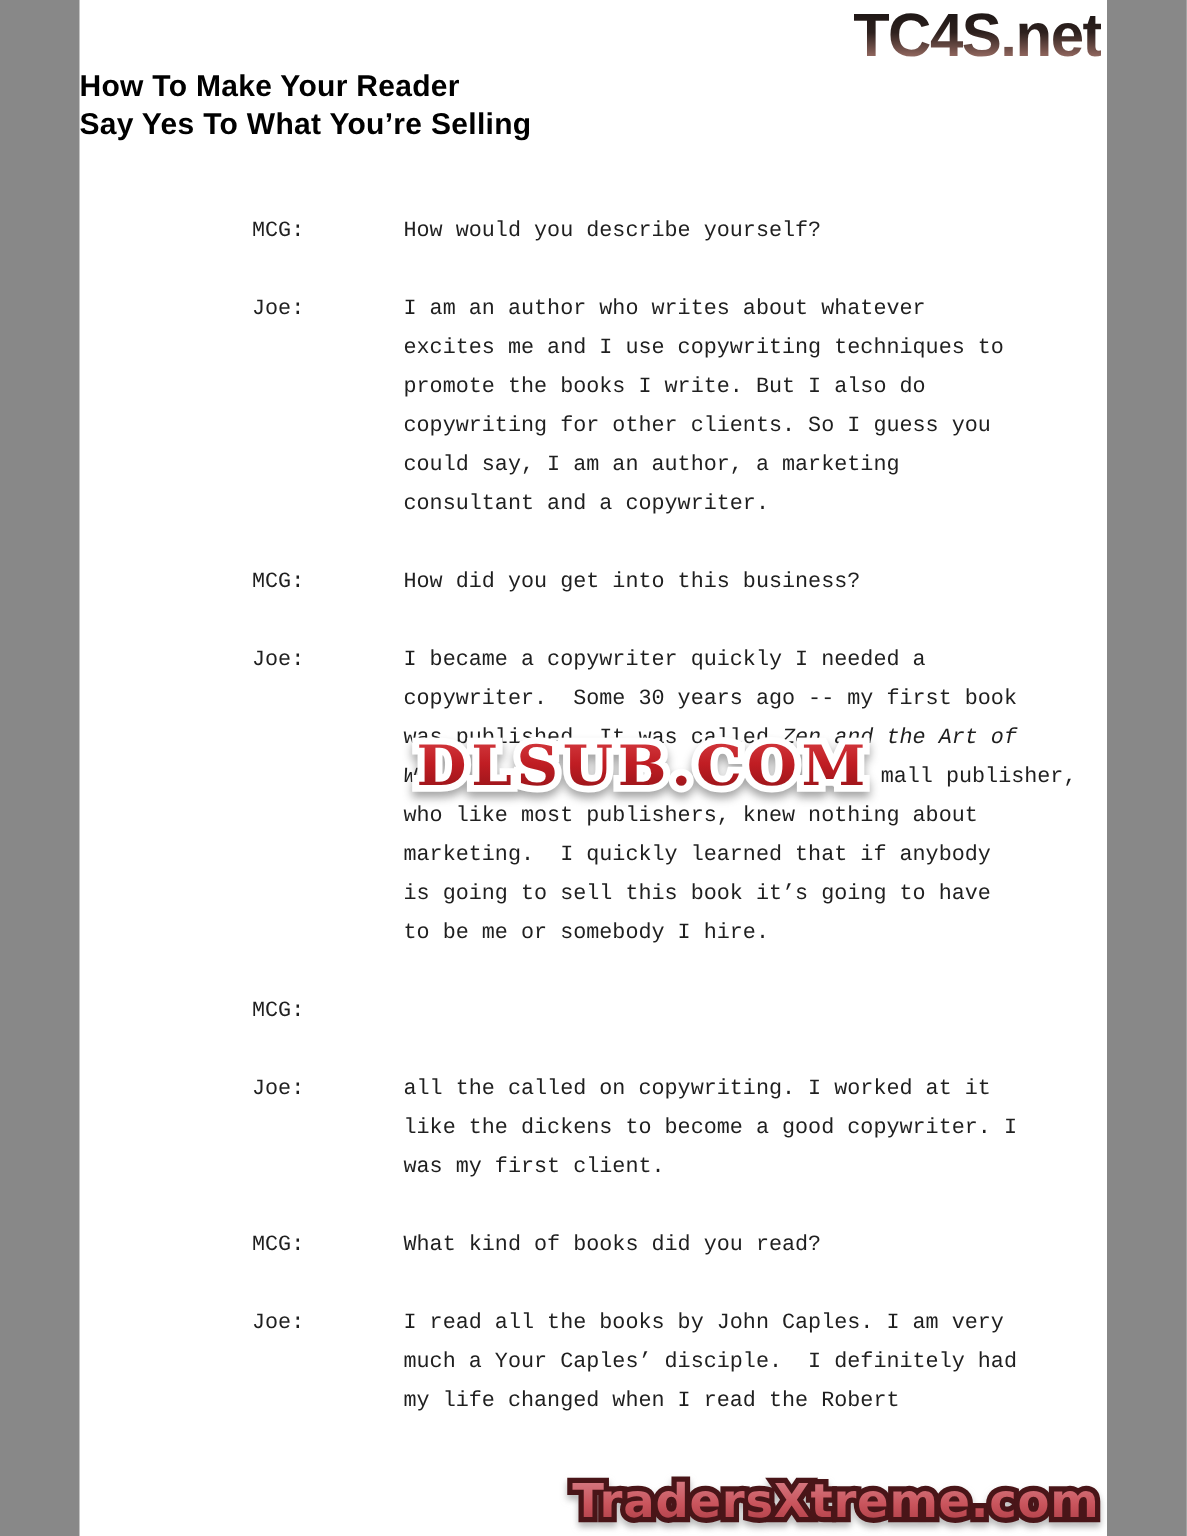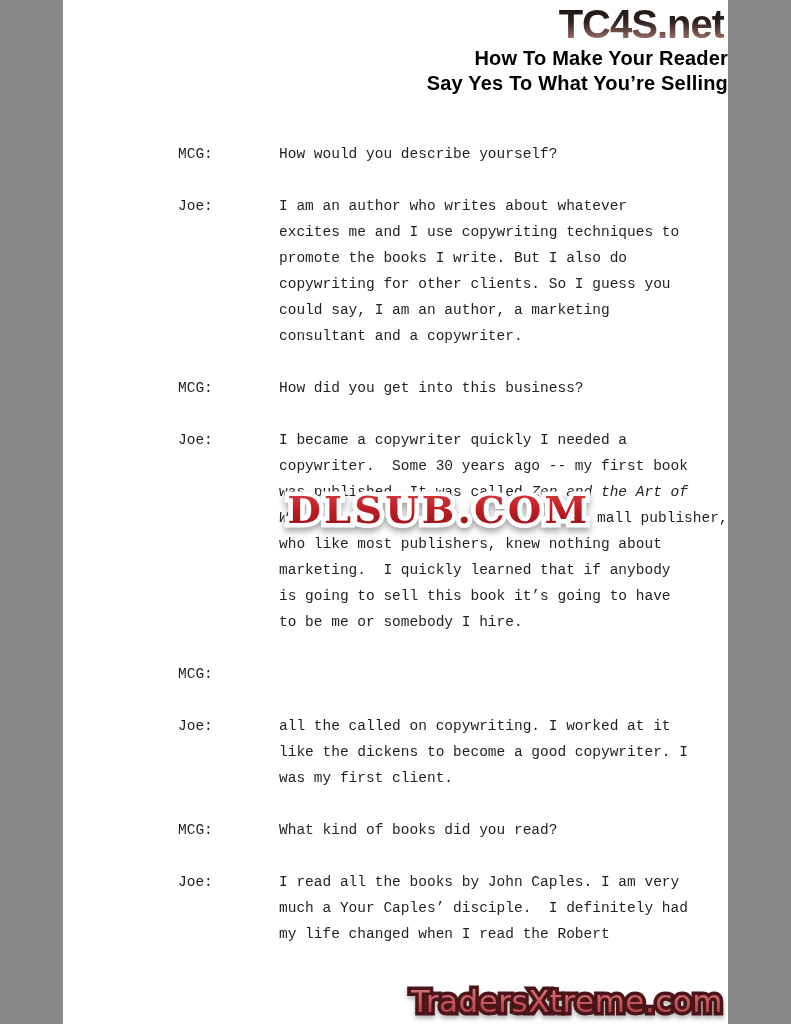--- a/index.html
+++ b/index.html
@@ -4,20 +4,21 @@
 <style>
   html, body { margin: 0; padding: 0; background: #888; }
   .page {
     position: relative;
     width: 665px;
     height: 1024px;
     margin: 0 auto;
     background: var(--page-bg, #fff);
     overflow: hidden;
     font-family: "Liberation Sans", sans-serif;
+    padding-left: 20px;
   }
 
   
   .tc4s-logo {
     position: absolute;
     top: 2px;
     right: 4px;
     font-family: "Liberation Sans", sans-serif;
     font-weight: bold;
     font-size: 40px;
@@ -34,21 +35,21 @@
     color: transparent;
   }
 
   
   .title {
     position: absolute;
     top: 46px;
     left: 0;
     right: 0;
     margin: 0;
-    text-align: right;
+    text-align: left;
     font-family: "Liberation Sans", sans-serif;
     font-weight: bold;
     font-size: 20px;
     line-height: 25px;
     color: var(--title-text, #000);
     letter-spacing: 0.2px;
   }
 
   
   .transcript {
@@ -106,21 +107,21 @@
     position: absolute;
     right: 5px;
     top: 983px;
     height: 40px;
     filter: drop-shadow(0 3px 2px rgba(120,120,120,0.55));
   }
   .footer-logo .ft-text {
     position: absolute;
     right: 0; top: 0;
     font-family: "DejaVu Sans", sans-serif;
-    font-weight: normal;
+    font-weight: bold;
     font-size: 31px;
     line-height: 36px;
     letter-spacing: 0.5px;
     white-space: nowrap;
     text-align: center;
   }
   .footer-logo .ft-stroke {
     -webkit-text-stroke: 7px var(--footer-outline, #491518);
     color: var(--footer-outline, #491518);
     text-shadow: 0 0 5px #fff, 0 0 5px #fff;

